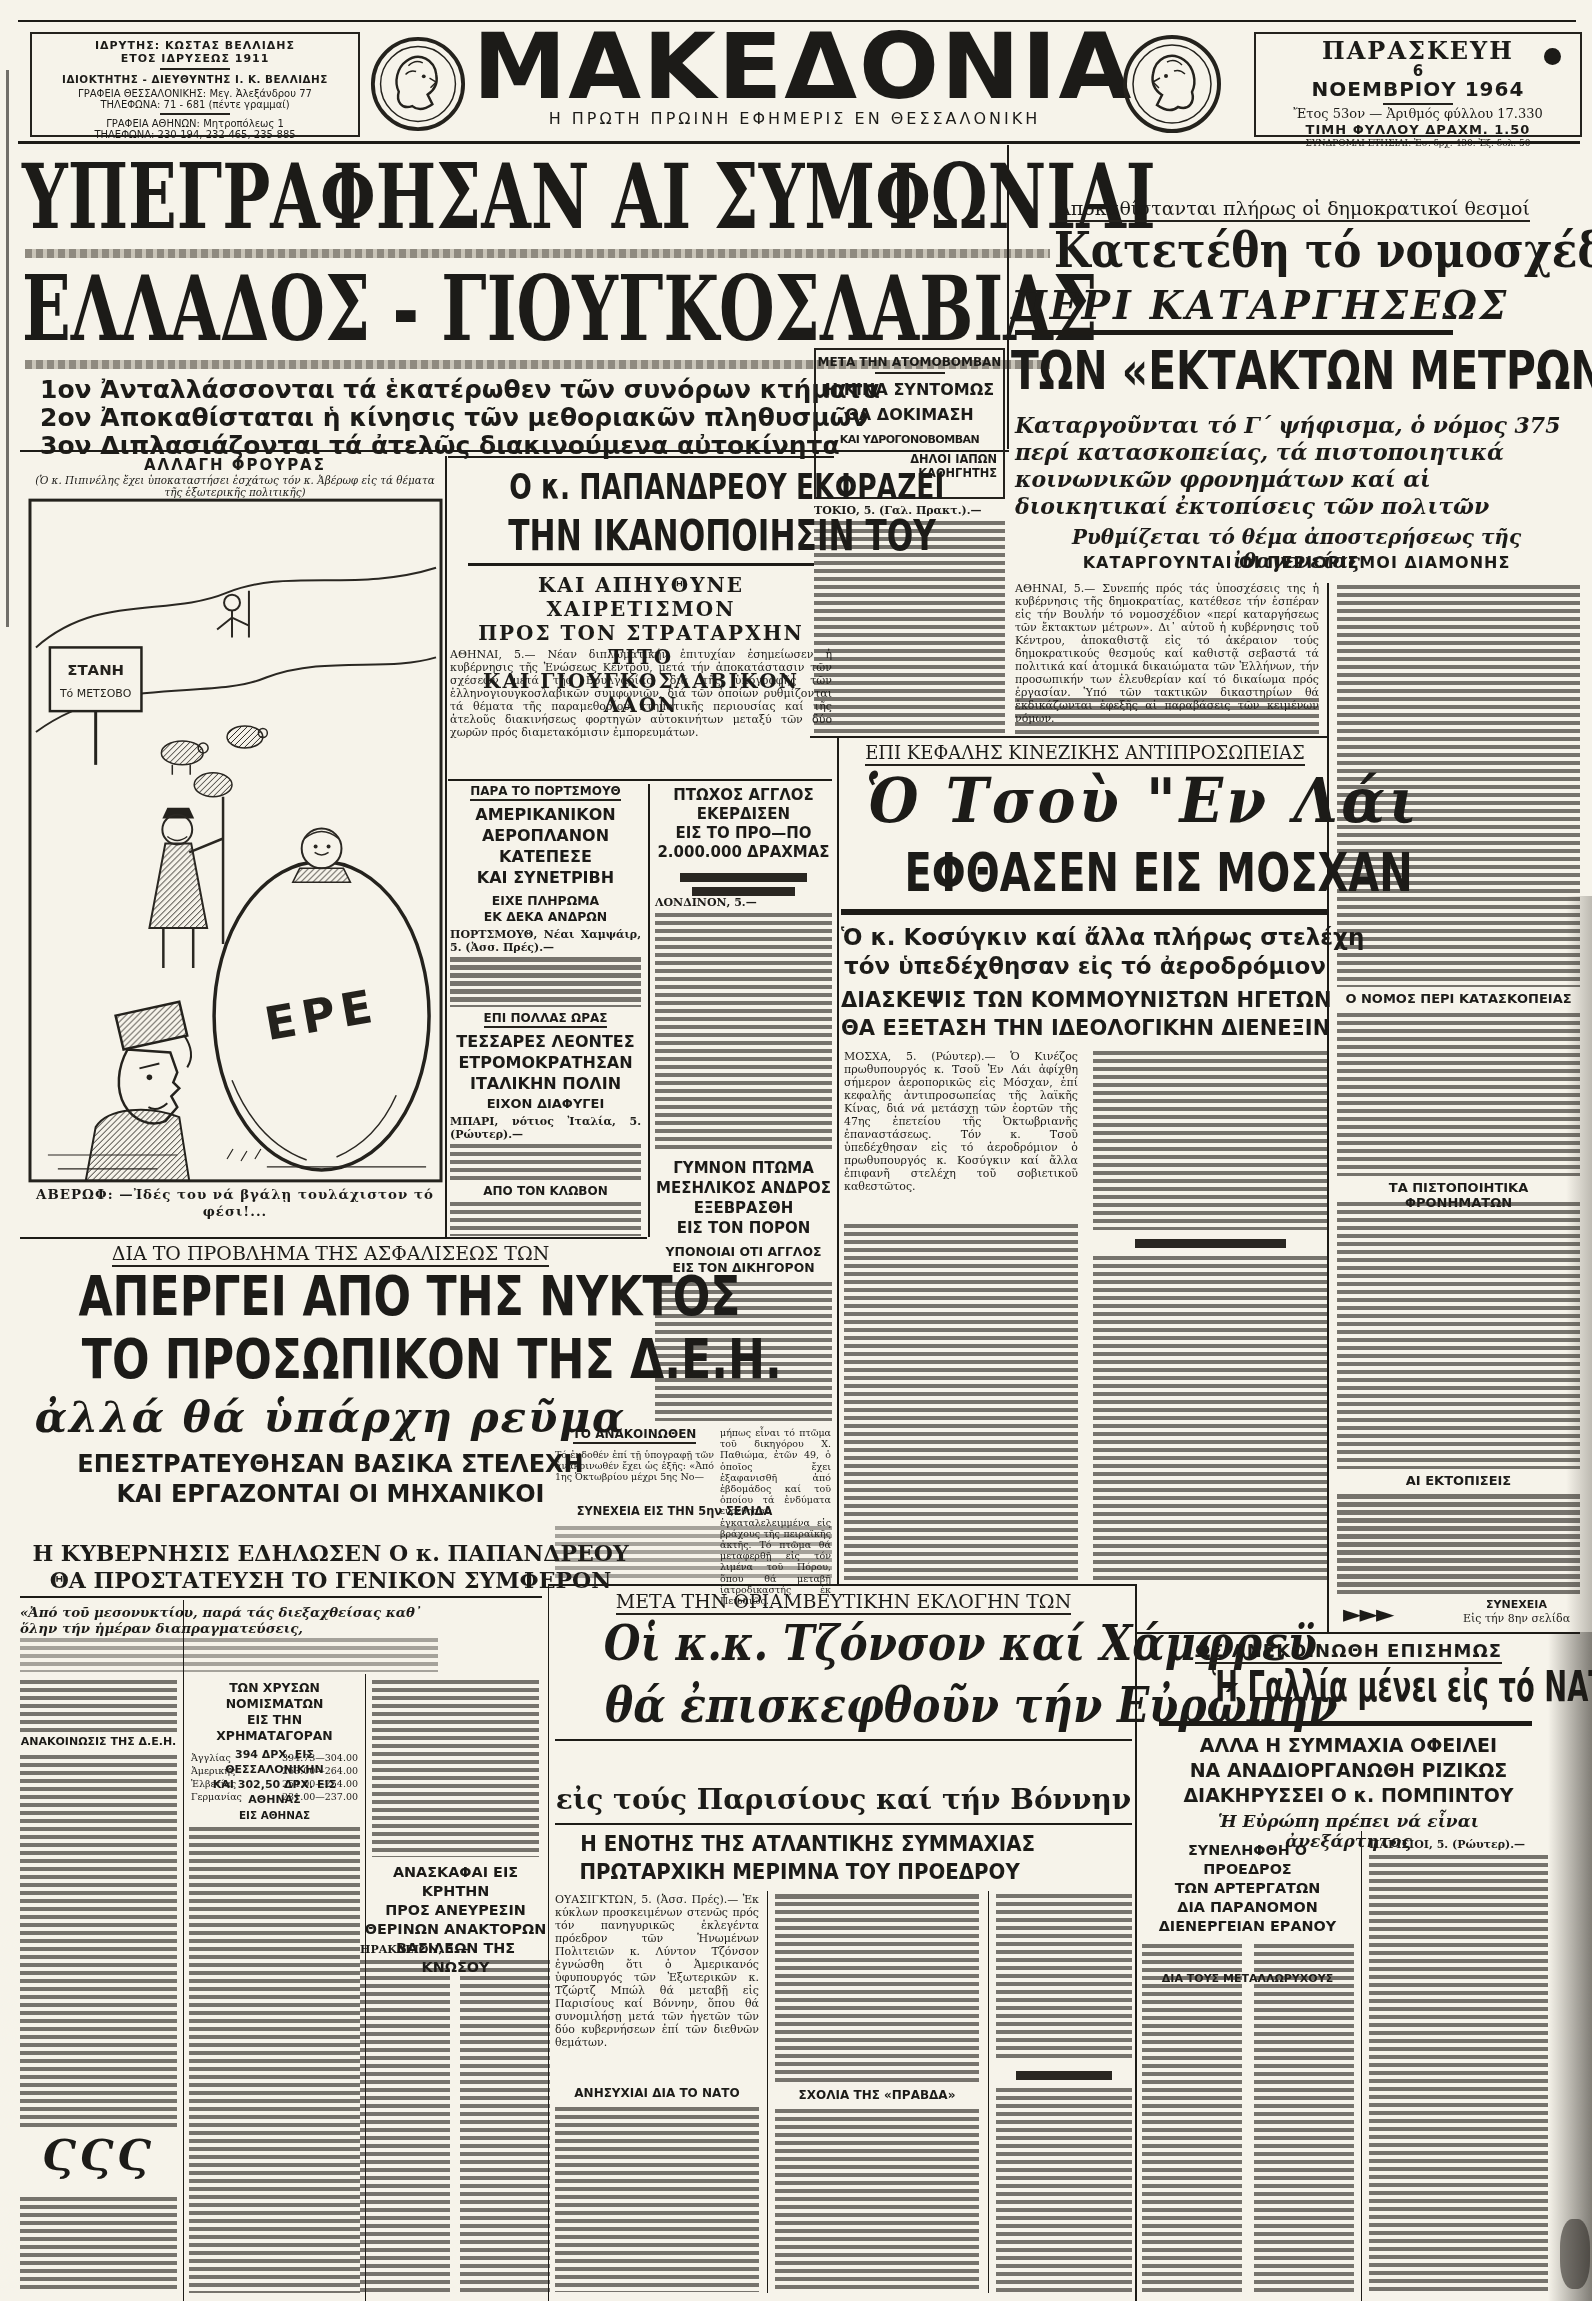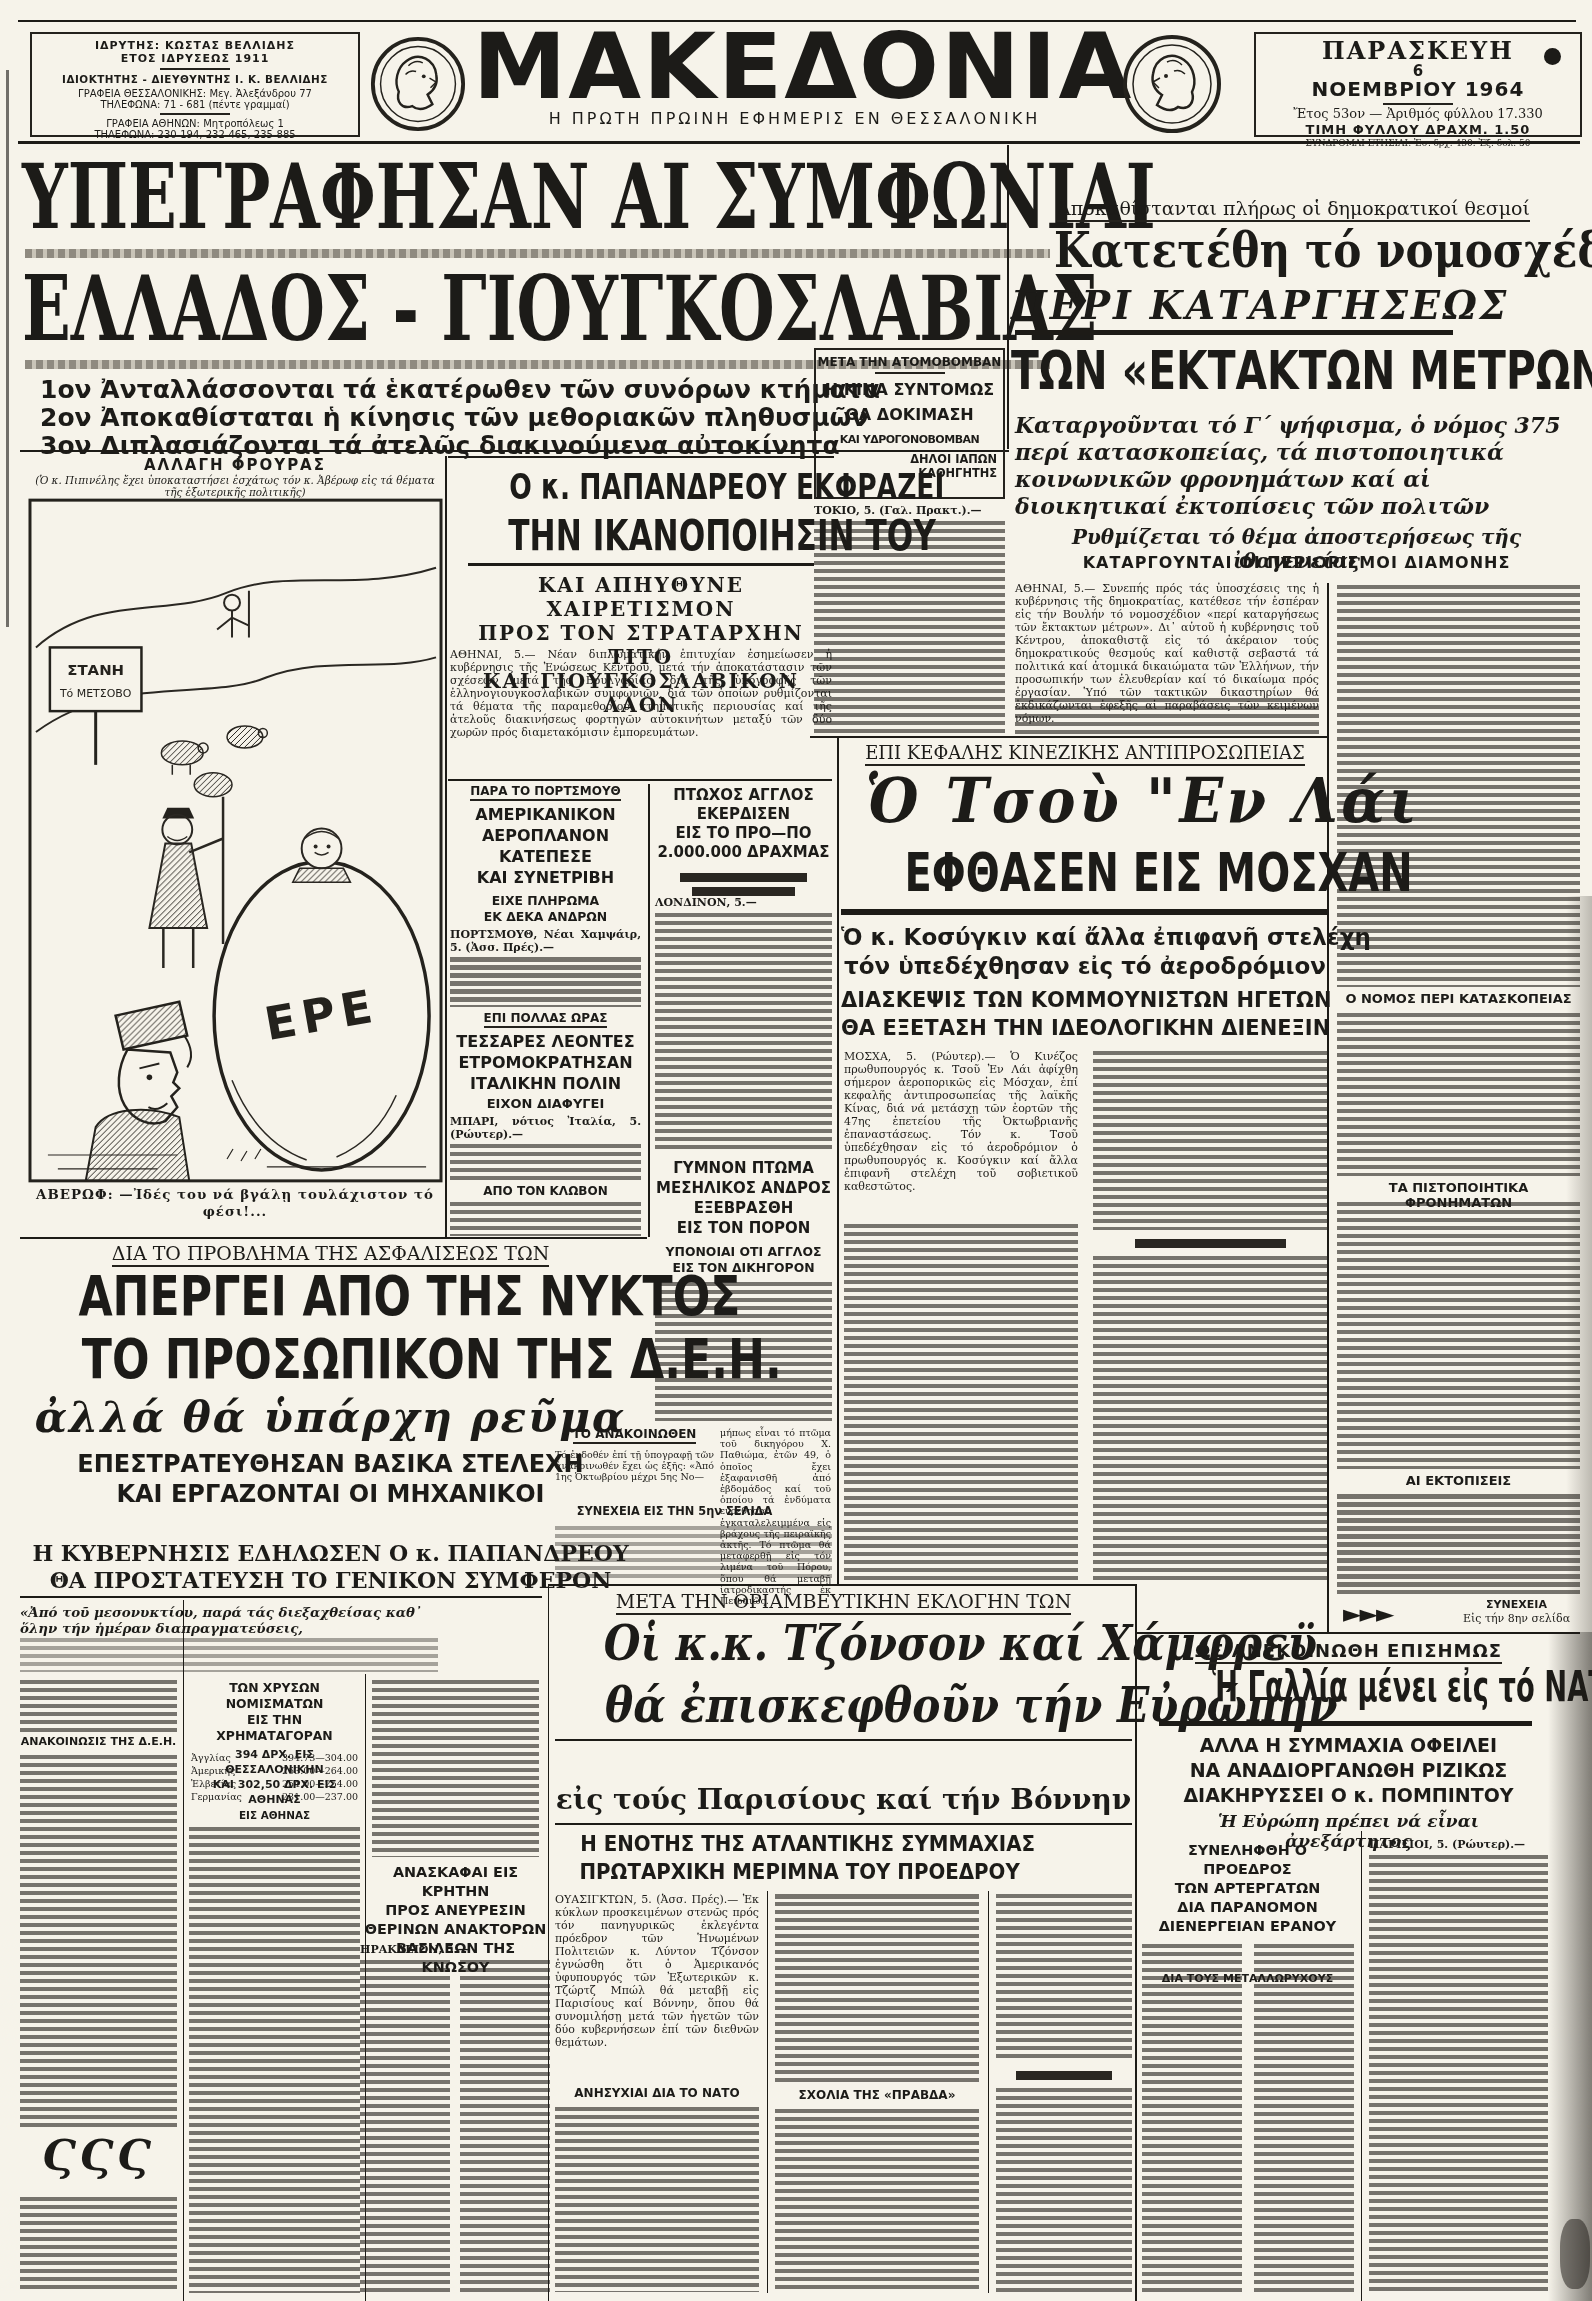--- a/index.html
+++ b/index.html
@@ -262,21 +262,21 @@
   <div class="abs rule" style="left:837px;top:738px;width:2px;height:847px"></div>
   <div class="abs rule" style="left:810px;top:736px;width:517px;height:2px"></div>
   <div class="abs c" style="left:841px;top:742px;width:488px;font-size:18px"><span class="ku">ΕΠΙ ΚΕΦΑΛΗΣ ΚΙΝΕΖΙΚΗΣ ΑΝΤΙΠΡΟΣΩΠΕΙΑΣ</span></div>
   <div class="abs c" style="left:841px;top:764px;width:488px;height:76px">
     <span class="sc serB it" style="font-size:62px;line-height:74px;letter-spacing:4px;transform:scaleX(.92)">Ὁ Τσοὺ "Εν Λάι</span>
   </div>
   <div class="abs c" style="left:841px;top:844px;width:488px;height:62px">
     <span class="sc sanB" style="font-size:50px;line-height:58px;font-weight:800;transform:scale(.8,1.08)">ΕΦΘΑΣΕΝ ΕΙΣ ΜΟΣΧΑΝ</span>
   </div>
   <div class="abs rule" style="left:841px;top:909px;width:488px;height:6px"></div>
-  <div class="abs c sanB n" style="left:841px;top:923px;width:488px;font-size:23px;line-height:28px">Ὁ κ. Κοσύγκιν καί ἄλλα ἐπιφανῆ στελέχη</div>
+  <div class="abs c sanB n" style="left:841px;top:923px;width:488px;font-size:23px;line-height:28px">Ὁ κ. Κοσύγκιν καί ἄλλα πλήρως στελέχη</div>
   <div class="abs c sanB n" style="left:841px;top:952px;width:488px;font-size:23px;line-height:28px">τόν ὑπεδέχθησαν εἰς τό ἀεροδρόμιον</div>
   <div class="abs c sanB n" style="left:841px;top:987px;width:488px;font-size:21px;line-height:27px">ΔΙΑΣΚΕΨΙΣ ΤΩΝ ΚΟΜΜΟΥΝΙΣΤΩΝ ΗΓΕΤΩΝ</div>
   <div class="abs c sanB n" style="left:841px;top:1015px;width:488px;font-size:21px;line-height:27px">ΘΑ ΕΞΕΤΑΣΗ ΤΗΝ ΙΔΕΟΛΟΓΙΚΗΝ ΔΙΕΝΕΞΙΝ</div>
   <div class="abs tx" style="left:844px;top:1051px;width:234px;height:167px">ΜΟΣΧΑ, 5. (Ρώυτερ).— Ὁ Κινέζος πρωθυπουργός κ. Τσοῦ Ἐν Λάι ἀφίχθη σήμερον ἀεροπορικῶς εἰς Μόσχαν, ἐπί κεφαλῆς ἀντιπροσωπείας τῆς λαϊκῆς Κίνας, διά νά μετάσχῃ τῶν ἑορτῶν τῆς 47ης ἐπετείου τῆς Ὀκτωβριανῆς ἐπαναστάσεως. Τόν κ. Τσοῦ ὑπεδέχθησαν εἰς τό ἀεροδρόμιον ὁ πρωθυπουργός κ. Κοσύγκιν καί ἄλλα ἐπιφανῆ στελέχη τοῦ σοβιετικοῦ καθεστῶτος.</div>
   <div class="abs ft" style="left:844px;top:1224px;width:234px;height:358px"></div>
   <div class="abs ft" style="left:1093px;top:1051px;width:235px;height:179px"></div>
   <div class="abs" style="left:1093px;top:1234px;width:235px">
       <div class="fbar" style="width:64%"></div>
     </div>
   <div class="abs ft" style="left:1093px;top:1256px;width:235px;height:326px"></div>

